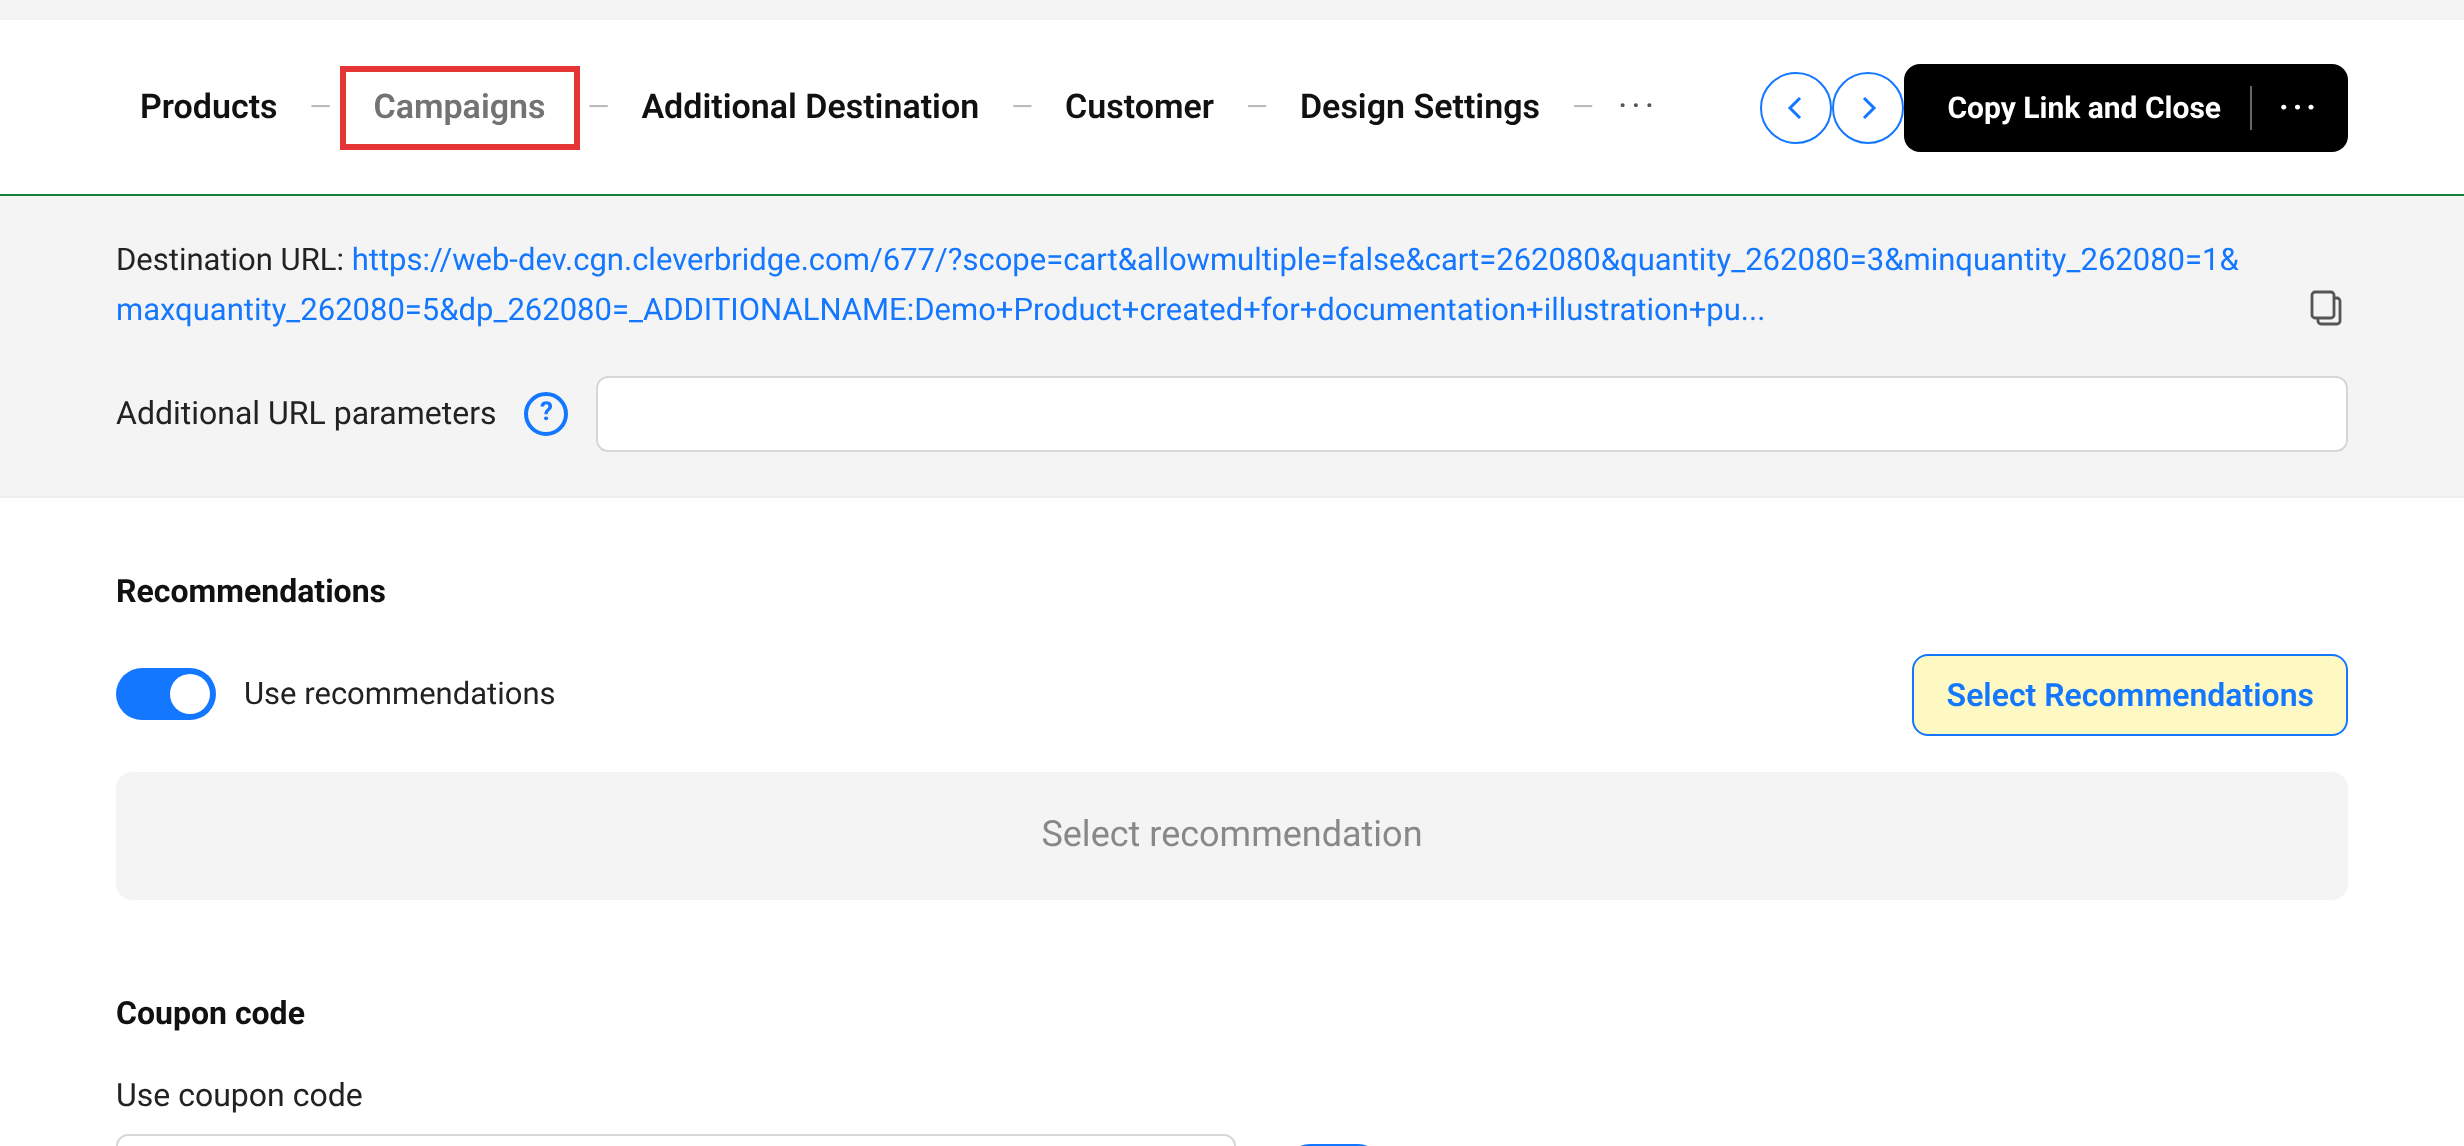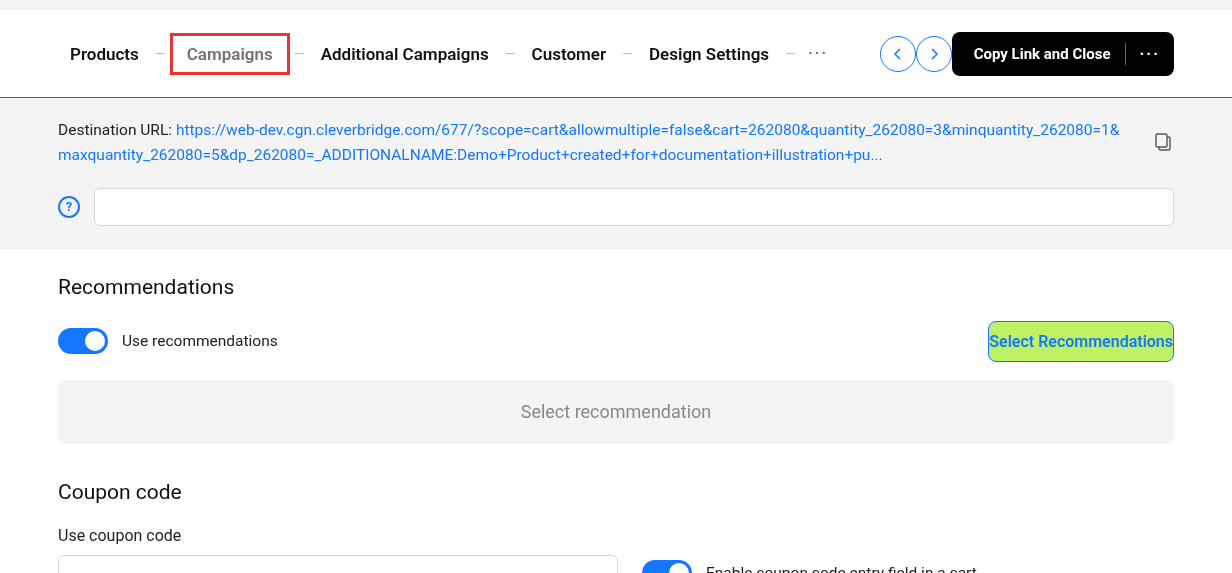--- a/index.html
+++ b/index.html
@@ -44,52 +44,52 @@
       padding: 0 14px 0 22px; gap: 14px;
       font-size: 15px; font-weight: 700; cursor: pointer;
     }
     .primary-btn .sep { width: 1px; height: 22px; background: #666; }
     .primary-btn .dots { color: #fff; letter-spacing: 2px; font-size: 16px; line-height: 1; }
     .url-section {
       background: #f4f4f4;
       padding: 20px 58px 22px 58px;
       border-bottom: 1px solid #eee;
     }
-    .url-row { display: flex; align-items: center; gap: 28px; }
+    .url-row { display: flex; align-items: flex-end; gap: 28px; }
     .url-text { flex: 1; font-size: 15.5px; color: #222; line-height: 1.6; }
     .url-label { color: #222; }
     .url-link { color: #1477ff; text-decoration: none; word-break: break-all; }
     .copy-icon { cursor: pointer; margin-top: 2px; flex-shrink: 0; }
     .params-row { display: flex; align-items: center; gap: 14px; margin-top: 20px; }
     .params-label { font-size: 16px; color: #222; }
     .help-circle {
       width: 22px; height: 22px; border: 2px solid #1477ff; border-radius: 50%;
       display: flex; align-items: center; justify-content: center;
       color: #1477ff; font-size: 13px; font-weight: 700; cursor: pointer;
     }
     .param-input {
       flex: 1; height: 38px; border: 1px solid #d7d7d7; border-radius: 6px;
       background: #fff; padding: 0 12px; font-size: 15px; outline: none;
     }
     .section { padding: 26px 58px 10px 58px; }
-    .section-title { font-size: 21px; font-weight: 400; color: #111; margin-bottom: 22px; }
+    .section-title { font-size: 16px; font-weight: 700; color: #111; margin-bottom: 22px; margin-top: 11px; }
     .reco-row { display: flex; align-items: center; justify-content: space-between; margin-bottom: 18px; }
     .toggle-group { display: flex; align-items: center; gap: 14px; }
     .toggle {
       width: 50px; height: 26px; border-radius: 14px;
       position: relative; cursor: pointer; background: #1477ff;
     }
     .toggle .knob {
       position: absolute; width: 20px; height: 20px; background: #fff;
       border-radius: 50%; top: 3px; left: 27px;
     }
     .toggle-label { font-size: 15.5px; color: #222; }
     .outline-btn {
-      border: 1.5px solid #1477ff; color: #1477ff; background: #bef264;
-      border-radius: 8px; padding: 10px 0; font-size: 16px; font-weight: 600;
+      border: 1.5px solid #1477ff; color: #1477ff; background: #fef9c3;
+      border-radius: 8px; padding: 10px 16px; font-size: 16px; font-weight: 600;
       cursor: pointer;
     }
     .placeholder-box {
       background: #f4f4f4; border-radius: 8px; height: 64px;
       display: flex; align-items: center; justify-content: center;
       color: #888; font-size: 18px;
     }
     .coupon-row { display: flex; align-items: center; gap: 24px; margin-top: 6px; }
     .coupon-left { display: flex; flex-direction: column; gap: 10px; width: 560px; }
     .coupon-label { font-size: 16px; color: #222; margin-bottom: 0px; }
@@ -103,21 +103,21 @@
 <body>
 
 <div class="topbar"></div>
 
 <div class="nav-row">
   <div class="tabs">
     <div class="tab">Products</div>
     <span class="tab-sep">—</span>
     <div class="tab active">Campaigns</div>
     <span class="tab-sep">—</span>
-    <div class="tab">Additional Campaigns</div>
+    <div class="tab">Additional Destination</div>
     <span class="tab-sep">—</span>
     <div class="tab">Customer</div>
     <span class="tab-sep">—</span>
     <div class="tab">Design Settings</div>
     <span class="tab-sep">—</span>
     <span class="ellipsis-tabs">···</span>
   </div>
   <div class="nav-actions">
     <div class="circle-btn">
       <svg width="10" height="14" viewBox="0 0 10 14">
@@ -144,20 +144,21 @@
       <a href="#" class="url-link">https://web-dev.cgn.cleverbridge.com/677/?scope=cart&amp;allowmultiple=false&amp;cart=262080&amp;quantity_262080=3&amp;minquantity_262080=1&amp;maxquantity_262080=5&amp;dp_262080=_ADDITIONALNAME:Demo+Product+created+for+documentation+illustration+pu...</a>
     </div>
     <span class="copy-icon">
       <svg width="20" height="20" viewBox="0 0 20 20">
           <rect x="5" y="5" width="11" height="13" rx="1.5" stroke="#555" stroke-width="1.4" fill="none"></rect>
           <rect x="2" y="2" width="11" height="13" rx="1.5" stroke="#555" stroke-width="1.4" fill="#f4f4f4"></rect>
         </svg>
     </span>
   </div>
   <div class="params-row">
+    <span class="params-label">Additional URL parameters</span>
     <span class="help-circle">?</span>
     <input class="param-input" value="" style="">
   </div>
 </div>
 
 <div class="section">
   <div class="section-title">Recommendations</div>
   <div class="reco-row">
     <div class="toggle-group">
       <div class="toggle">

